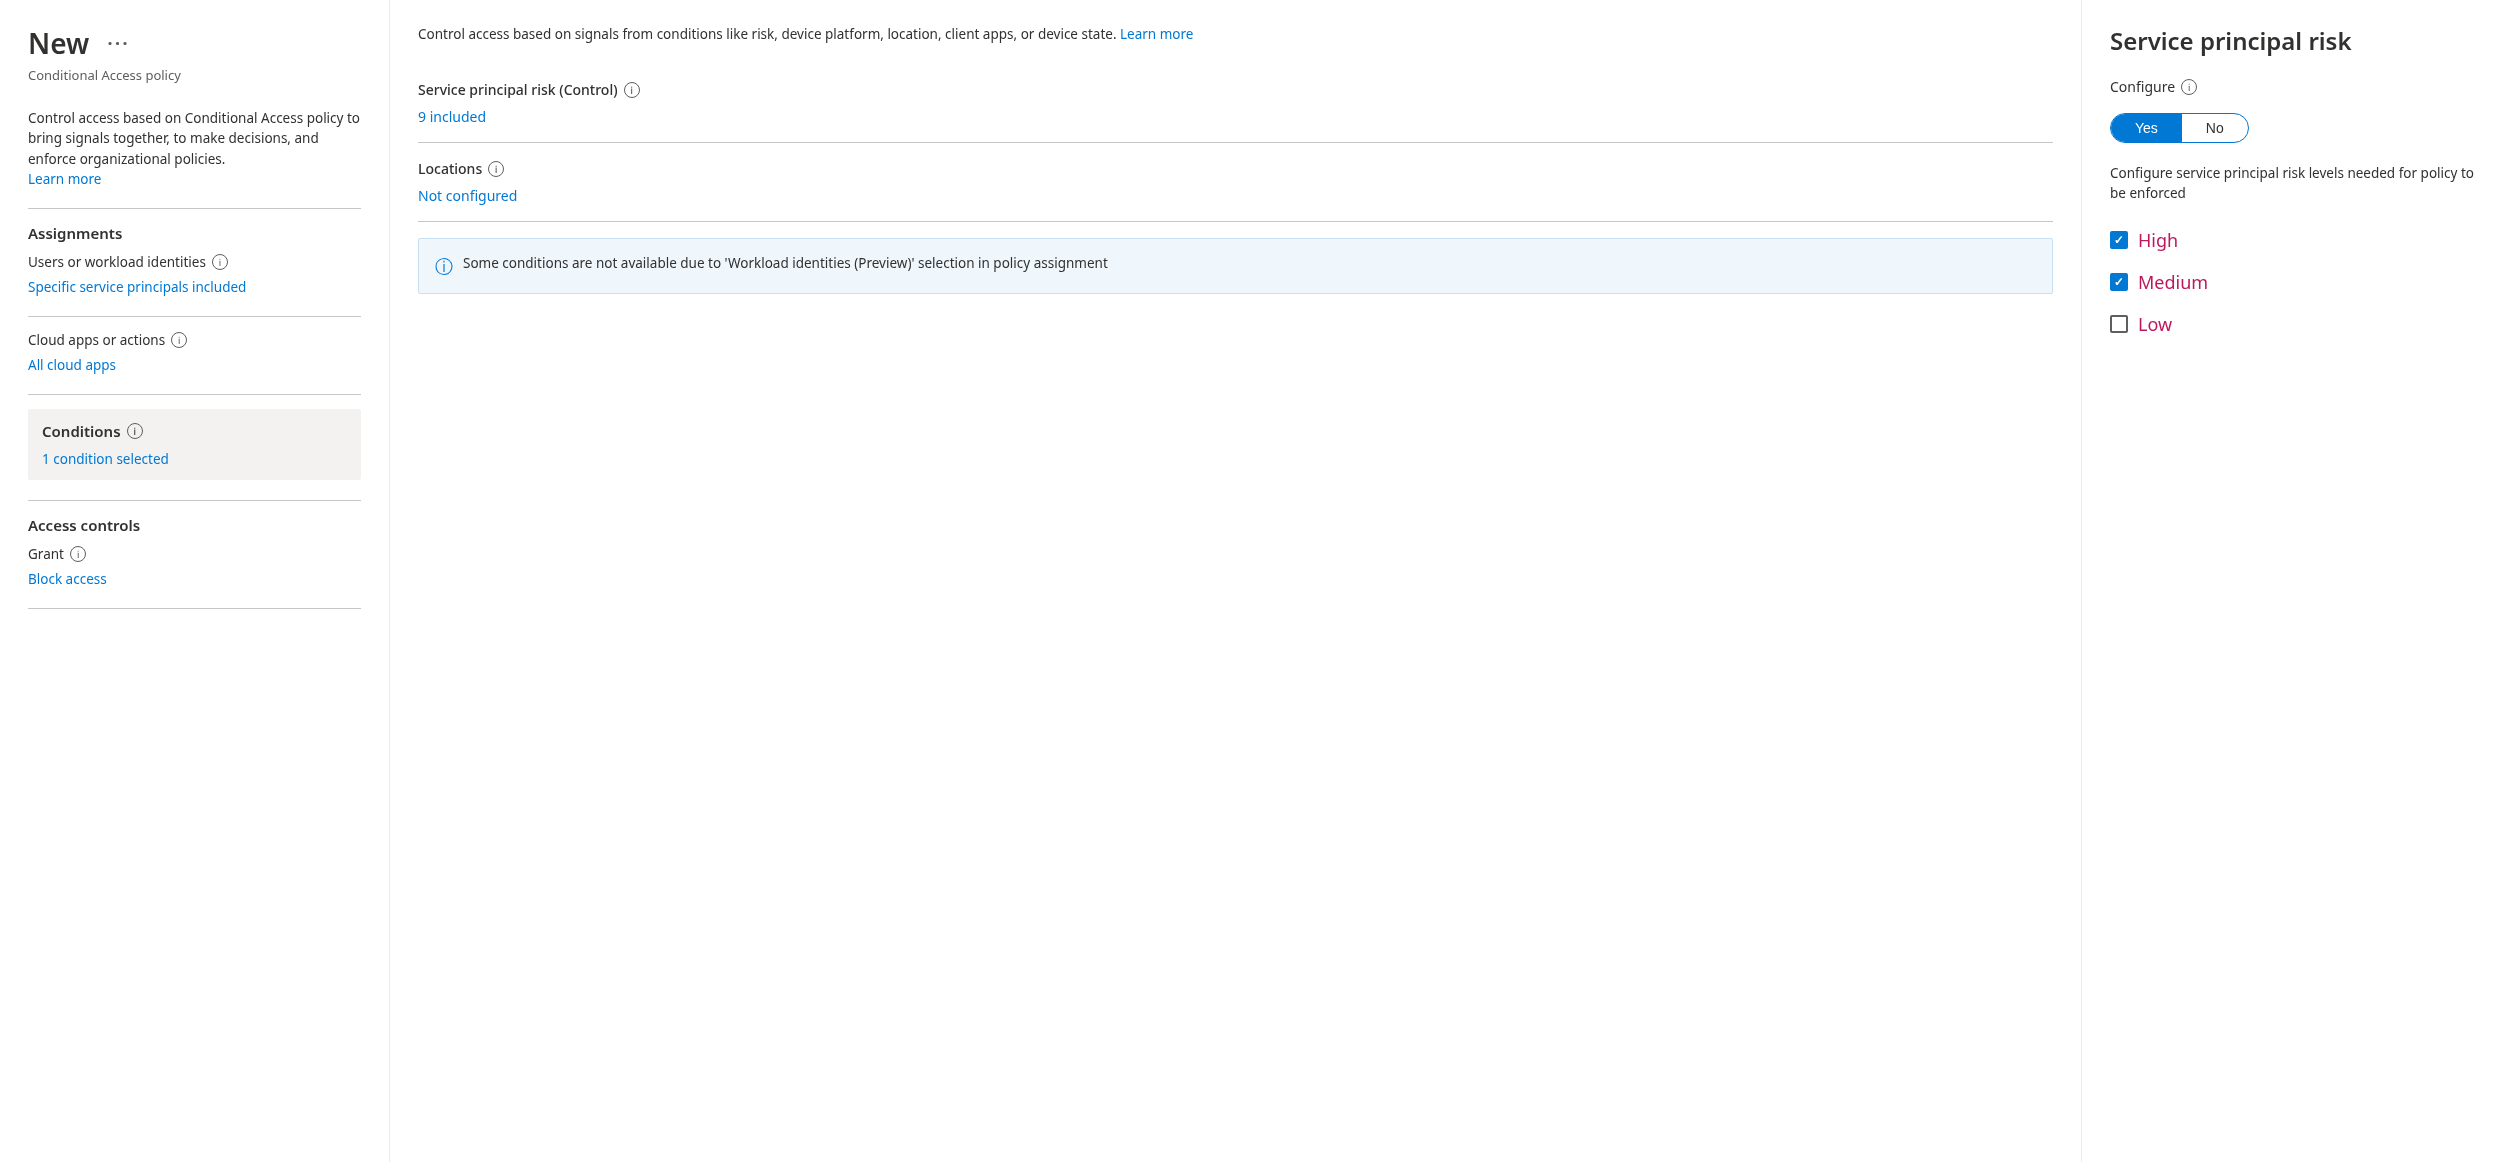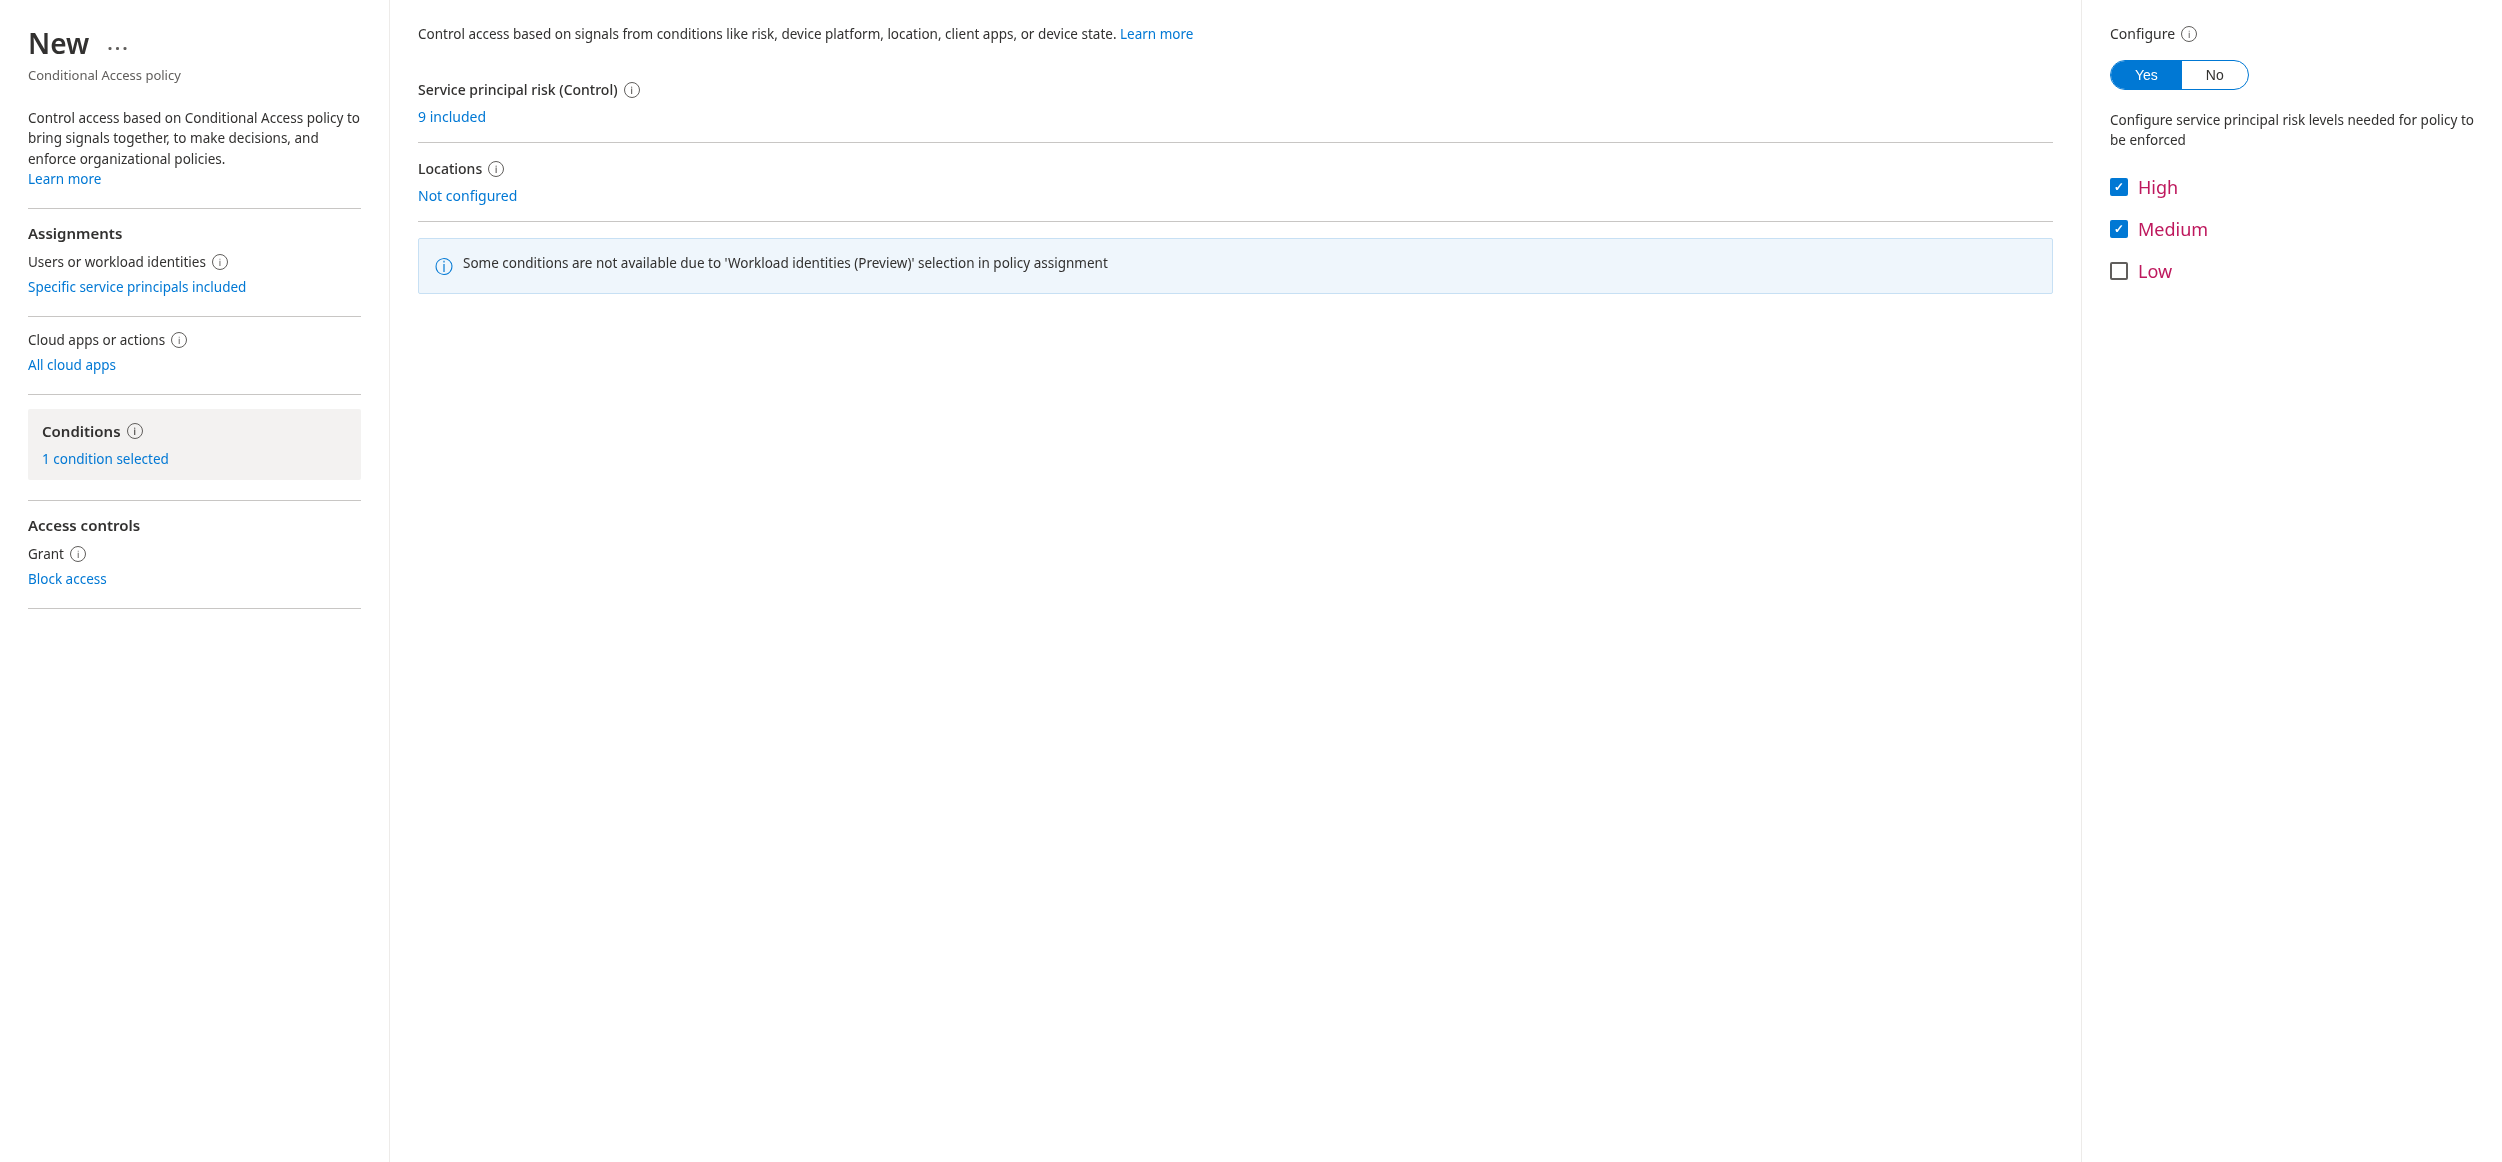--- a/index.html
+++ b/index.html
@@ -26,21 +26,21 @@
       padding: 24px 28px 24px 28px;
       border-right: 1px solid #edebe9;
       overflow-y: auto;
     }
 
     .page-title {
       font-size: 28px;
       font-weight: 600;
       color: #323130;
       display: flex;
-      align-items: flex-end;
+      align-items: center;
       gap: 18px;
       margin-bottom: 4px;
     }
 
     .page-title .ellipsis {
       font-size: 20px;
       color: #605e5c;
       cursor: pointer;
       letter-spacing: 2px;
     }
@@ -389,20 +389,21 @@
       <a class="condition-not-configured">Not configured</a>
     </div>
 
     <div class="info-box">
       <span class="info-box-icon">ⓘ</span>
       <span class="info-box-text">Some conditions are not available due to 'Workload identities (Preview)' selection in policy assignment</span>
     </div>
   </div>
 
   <div class="right-panel">
+    <div class="right-panel-title">Service principal risk</div>
 
     <div class="configure-label">
       <span>Configure</span>
       <span class="info-icon">ℹ</span>
     </div>
 
     <div class="toggle-group">
       <button class="toggle-btn active">Yes</button>
       <button class="toggle-btn">No</button>
     </div>

